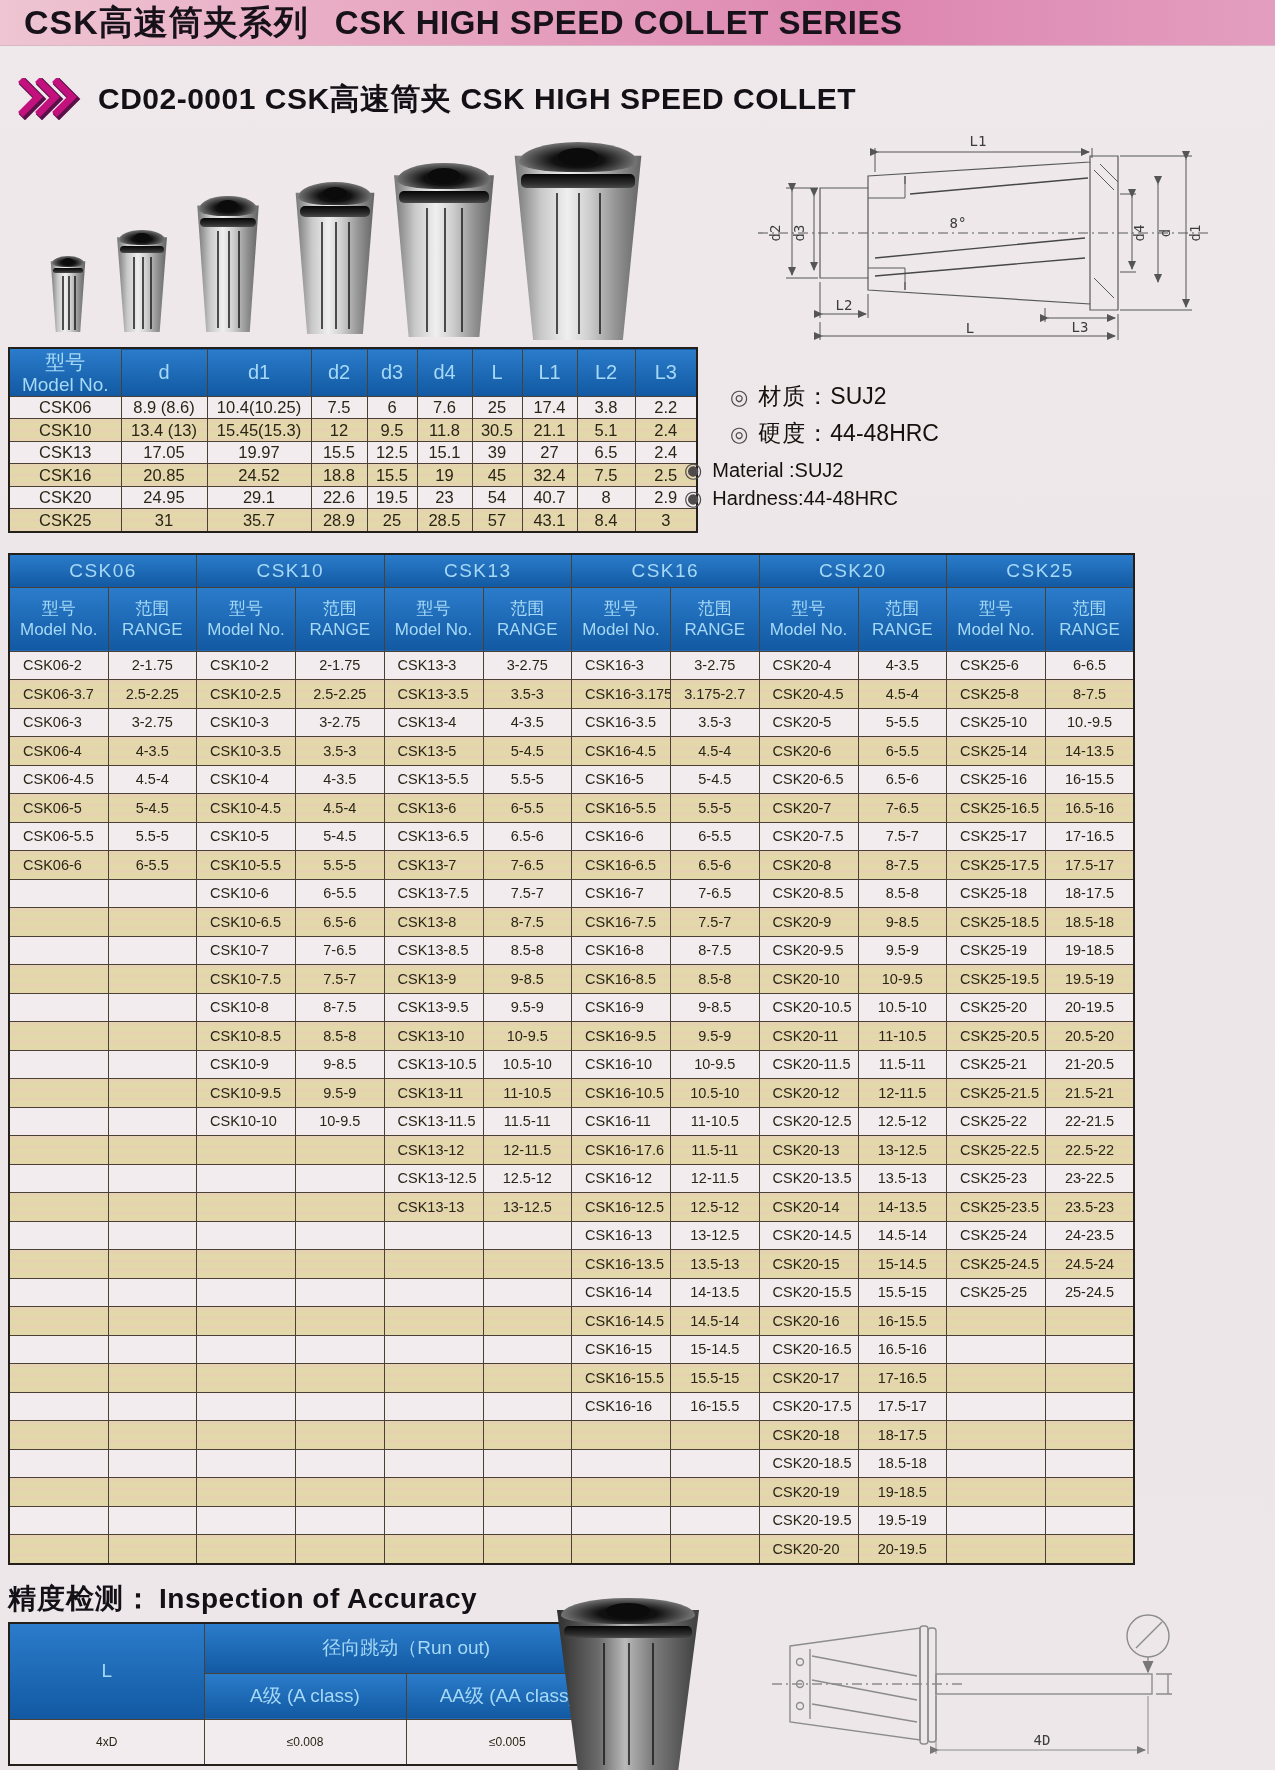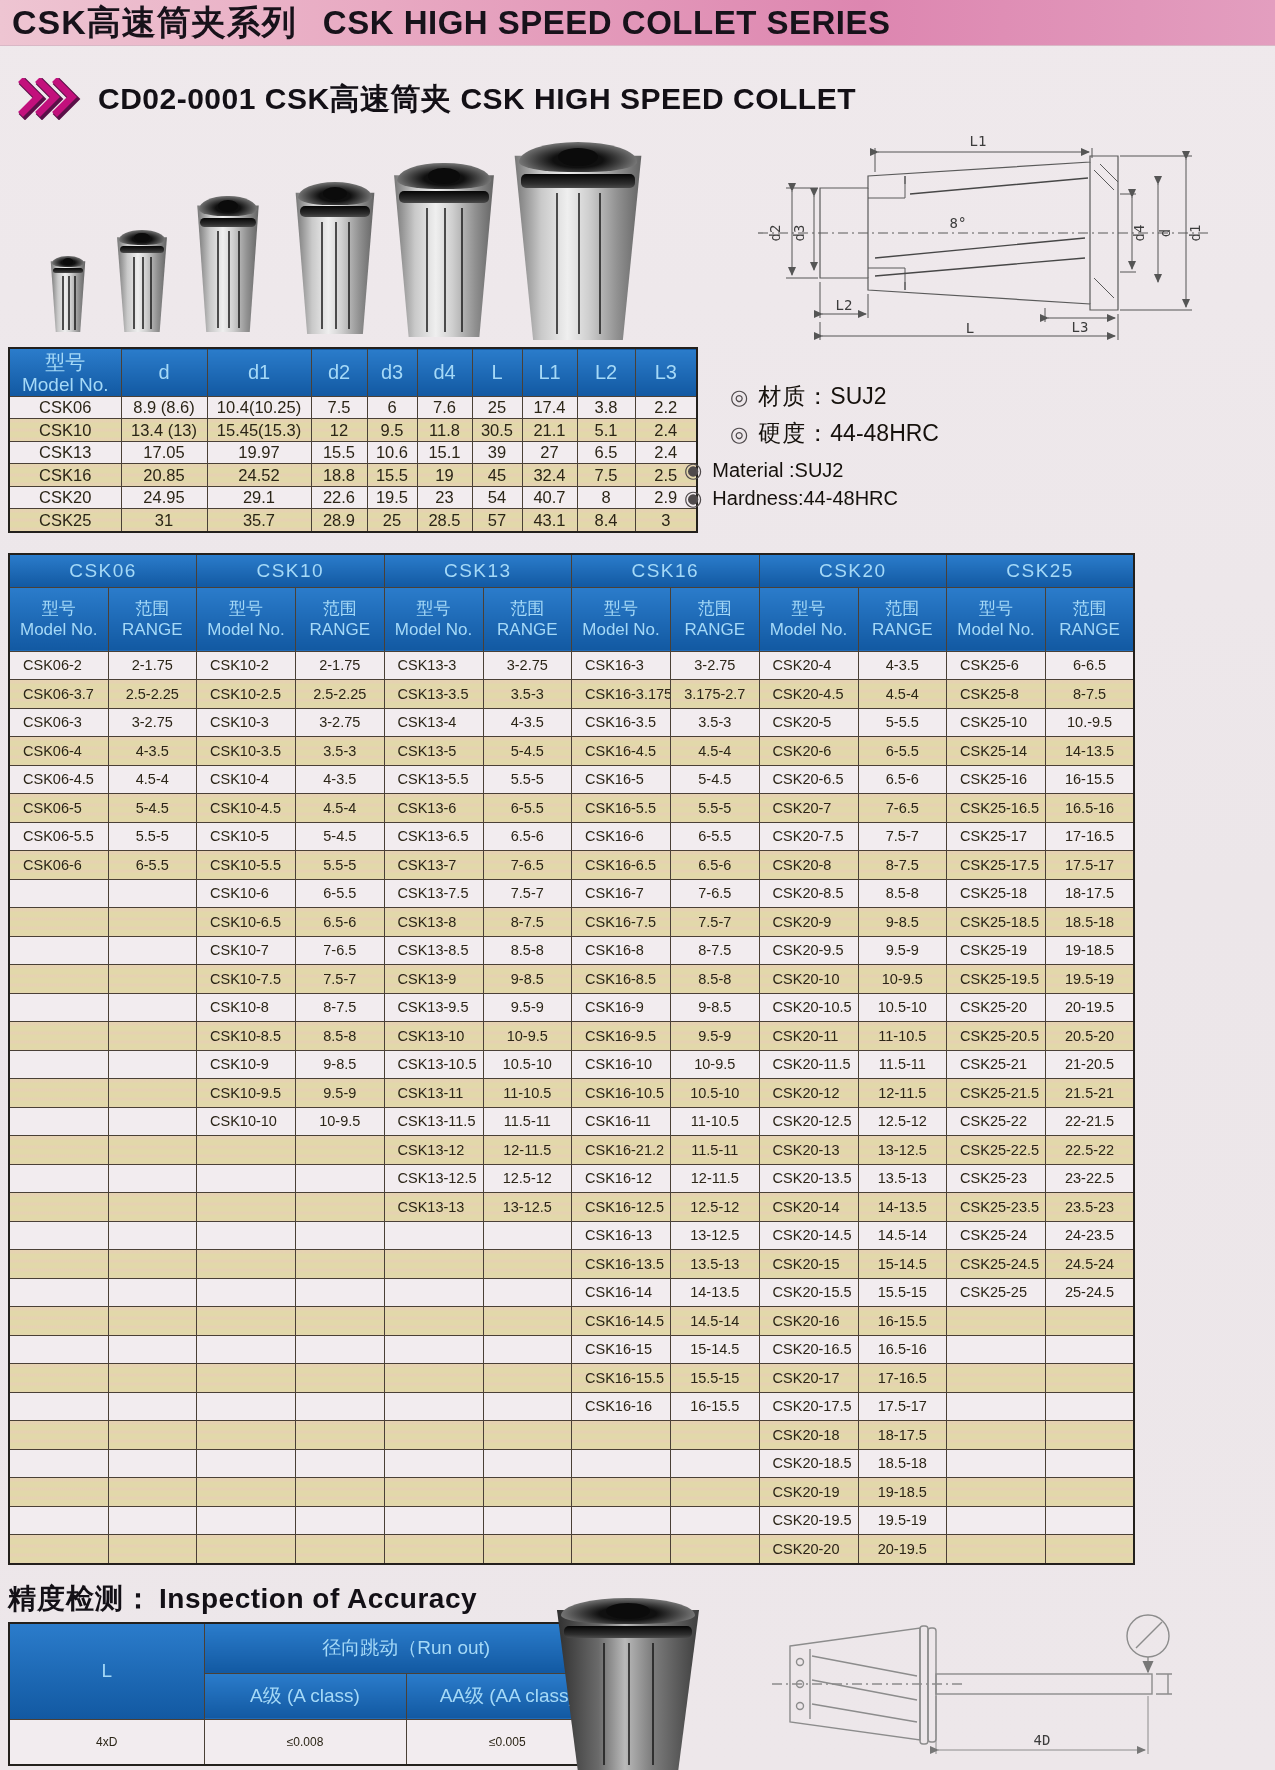--- a/index.html
+++ b/index.html
@@ -8,21 +8,21 @@
     --row-light:#f2ecef; --row-tan:#e2d8aa; --grid-line:#4a4036; --text-dark:#2b2517;
     --page-bg:#ece6e9;
   }
   *{box-sizing:border-box;margin:0;padding:0;}
   body{font-family:"Liberation Sans","DejaVu Sans",sans-serif;background:#d8d3d6;}
   #page{position:relative;width:1275px;height:1770px;margin:0 auto;overflow:hidden;
     background:linear-gradient(180deg,#efe9ec 0%,var(--page-bg,#ece6e9) 50%,#ede7ea 100%);}
   
   .banner{position:absolute;left:0;top:0;width:1275px;height:46px;
     background:linear-gradient(90deg,#eec5d2 0%,#e8a9c2 30%,#dd86b0 68%,#e39ebf 100%);
-    display:flex;align-items:center;padding-left:12px;gap:26px;
+    display:flex;align-items:center;padding-left:24px;gap:26px;
     border-bottom:1px solid #d9b8c6;}
   .banner .zh{font-size:34px;font-weight:bold;color:#17121a;letter-spacing:1px;}
   .banner .en{font-size:33px;font-weight:bold;color:#17121a;letter-spacing:.5px;}
   
   .section-head{position:absolute;left:18px;top:78px;display:flex;align-items:center;gap:16px;}
   .section-head .title{font-size:30px;font-weight:bold;color:#131016;letter-spacing:.5px;}
   
   .collet{position:absolute;}
   .collet .body{position:absolute;inset:0;
     background:linear-gradient(90deg,#6e6e6e,#c9c9c9 22%,#efefef 42%,#cfcfcf 58%,#909090 80%,#5f5f5f);
@@ -266,21 +266,21 @@
           <td>30.5</td>
           <td>21.1</td>
           <td>5.1</td>
           <td>2.4</td>
         </tr>
         <tr>
           <td>CSK13</td>
           <td>17.05</td>
           <td>19.97</td>
           <td>15.5</td>
-          <td>10.6</td>
+          <td>12.5</td>
           <td>15.1</td>
           <td>39</td>
           <td>27</td>
           <td>6.5</td>
           <td>2.4</td>
         </tr>
         <tr>
           <td>CSK16</td>
           <td>20.85</td>
           <td>24.52</td>
@@ -642,21 +642,21 @@
           <td class="model">CSK25-22</td>
           <td class="range">22-21.5</td>
         </tr>
         <tr>
           <td class="model"></td>
           <td class="range"></td>
           <td class="model"></td>
           <td class="range"></td>
           <td class="model">CSK13-12</td>
           <td class="range">12-11.5</td>
-          <td class="model">CSK16-21.2</td>
+          <td class="model">CSK16-17.6</td>
           <td class="range">11.5-11</td>
           <td class="model">CSK20-13</td>
           <td class="range">13-12.5</td>
           <td class="model">CSK25-22.5</td>
           <td class="range">22.5-22</td>
         </tr>
         <tr>
           <td class="model"></td>
           <td class="range"></td>
           <td class="model"></td>

